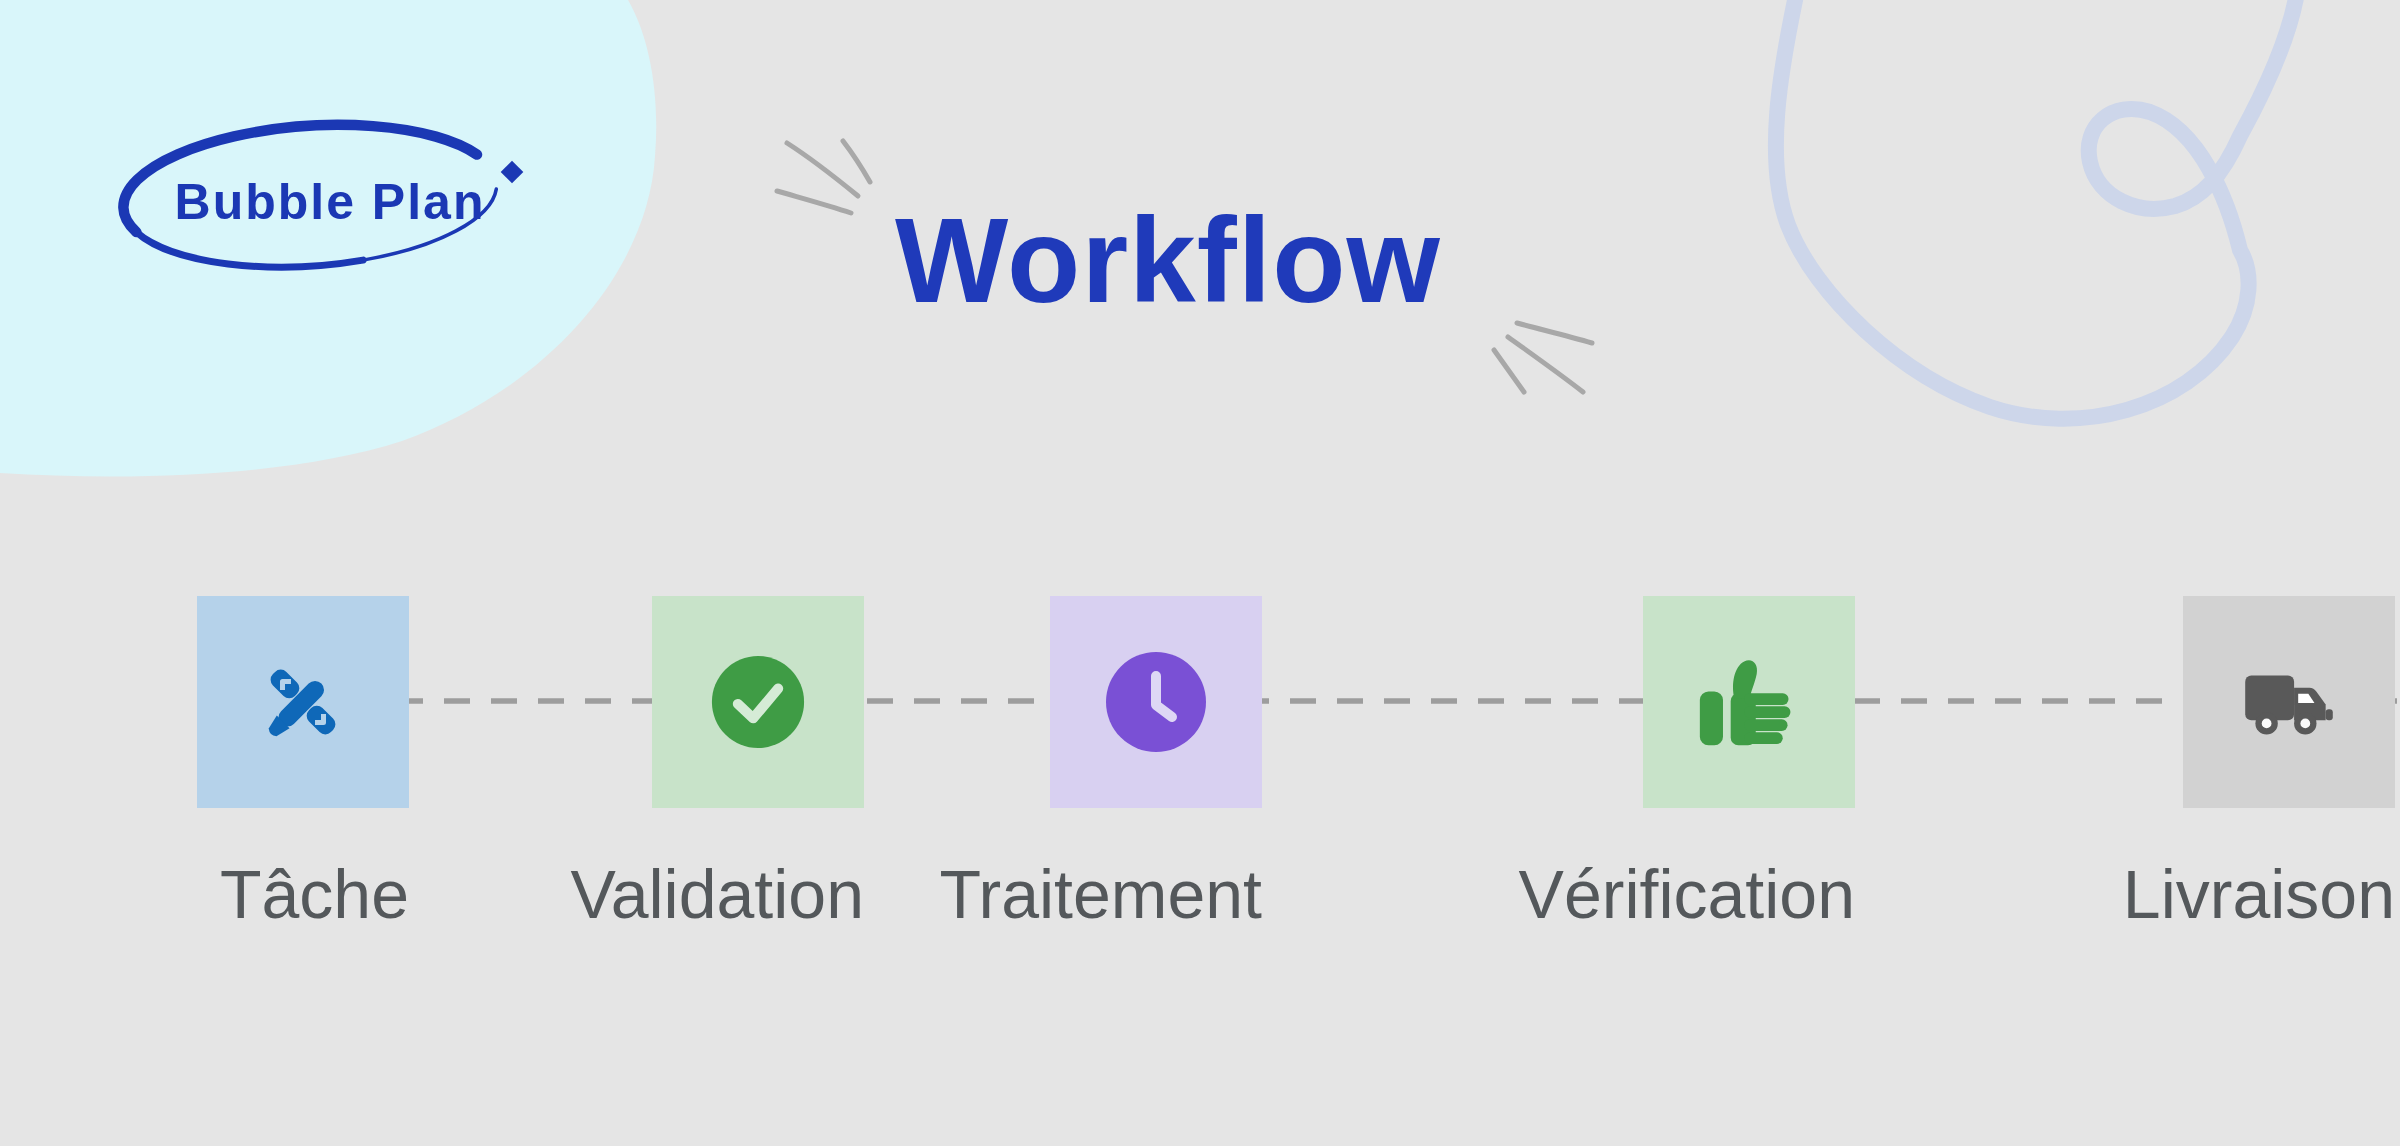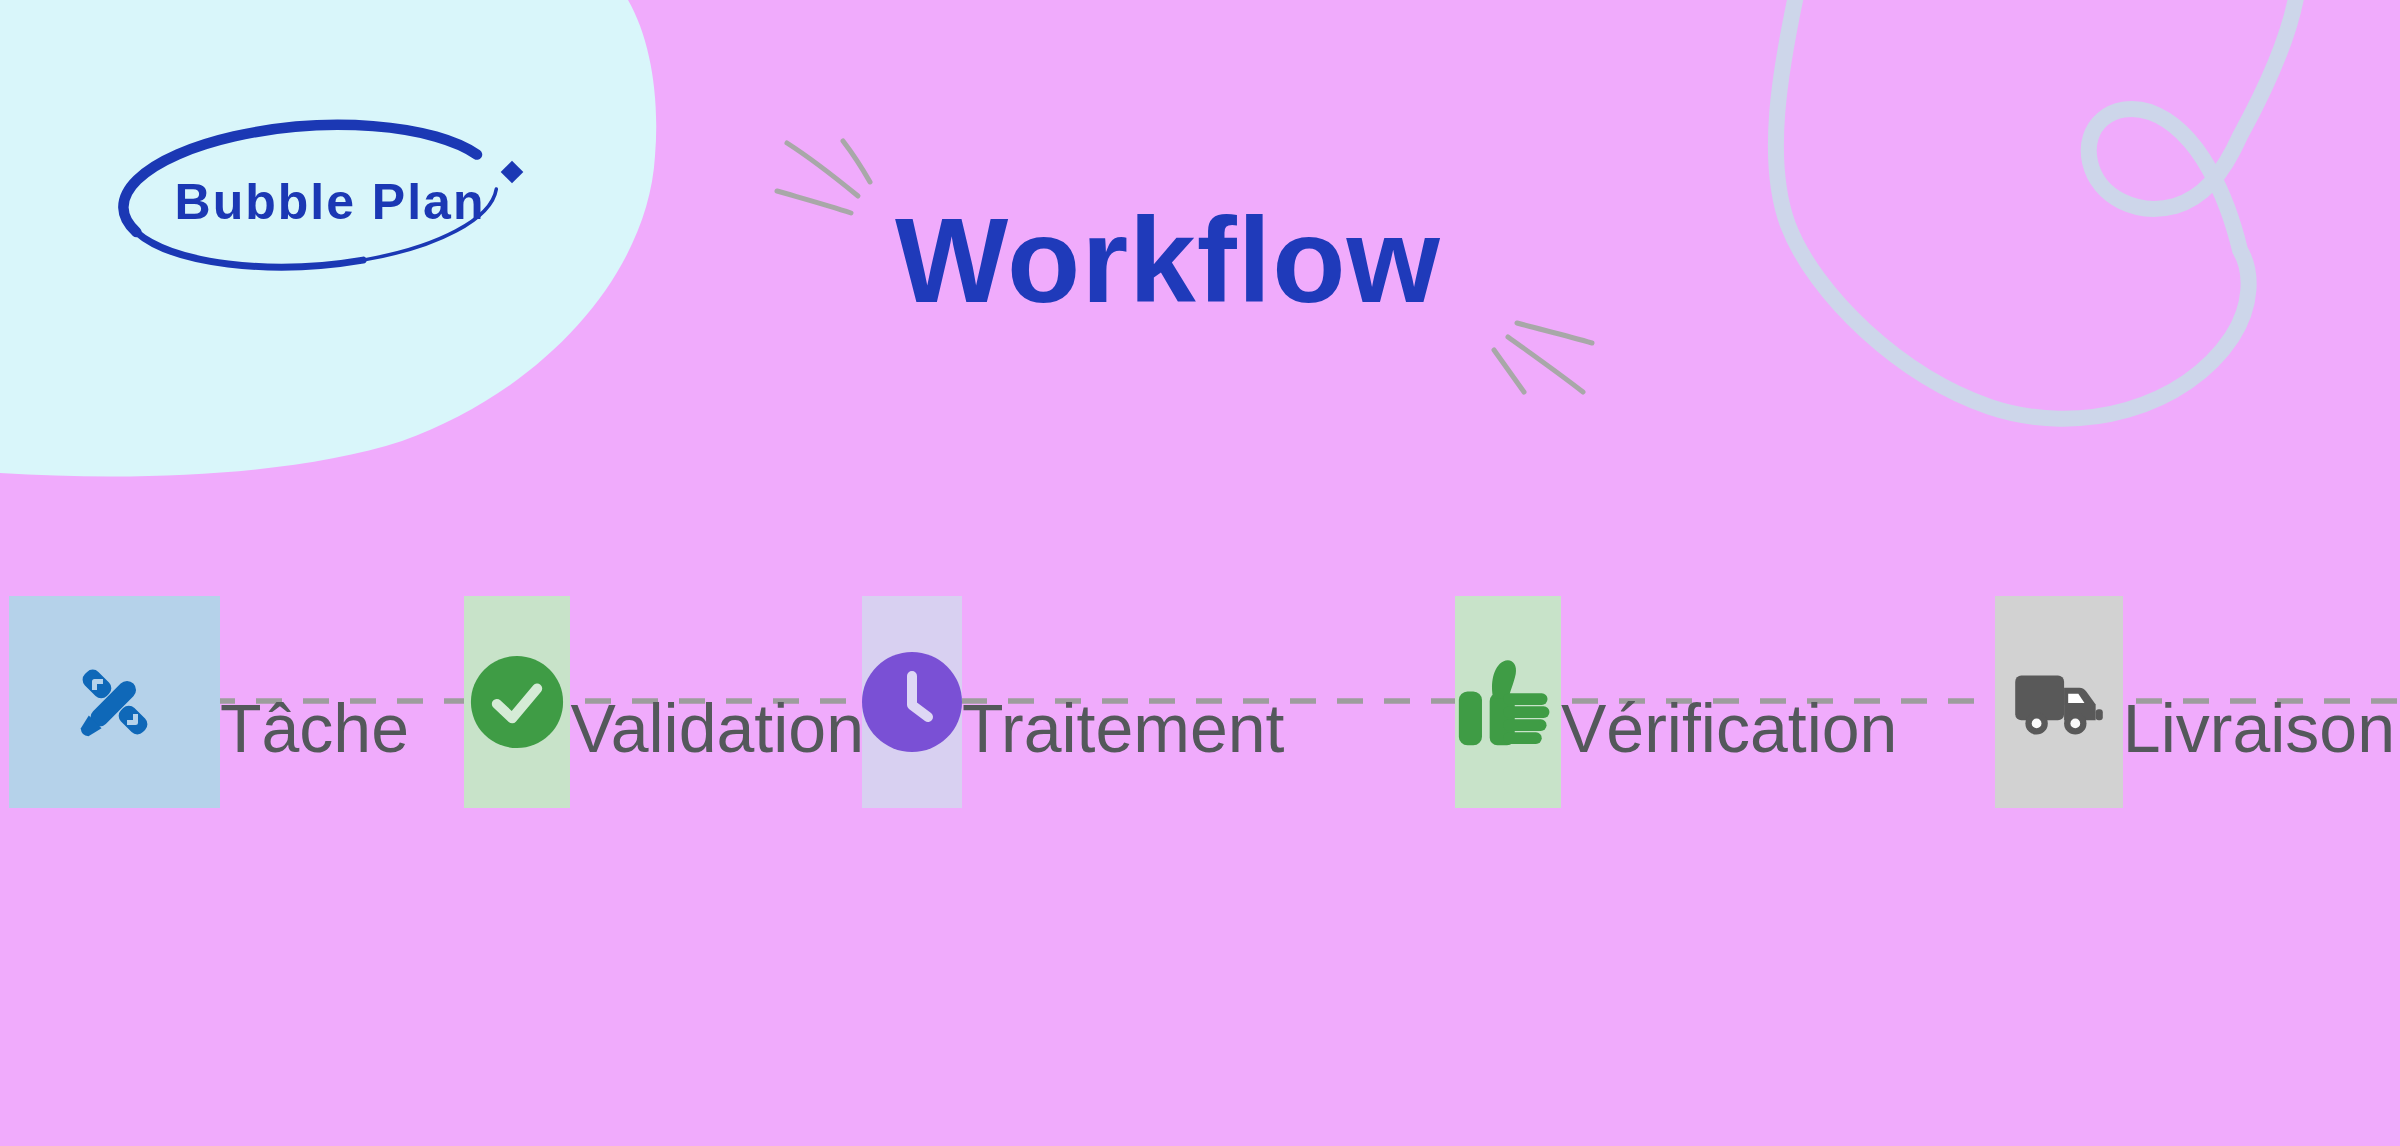--- a/index.html
+++ b/index.html
@@ -1,35 +1,35 @@
 <!DOCTYPE html>
 <html><head>
 <meta charset="utf-8">
 <style>
   html,body{margin:0;padding:0;background:#ffffff;}
   #canvas{
     position:relative;
     width:2400px;height:1146px;
     overflow:hidden;
-    background:#f0abfc;
+    background:#e5e5e5;
     font-family:"Liberation Sans", sans-serif;
   }
   .abs{position:absolute;}
   #decor-layer{left:0;top:0;z-index:1;}
   #logo-svg{left:90px;top:95px;z-index:2;}
   #title{
     left:895px;top:200px;width:600px;z-index:2;
     text-align:left;
     font-size:120px;line-height:120px;font-weight:bold;
     letter-spacing:1px;
     color:#1f3aba;
   }
   .step{
     position:absolute;top:596px;width:400px;z-index:2;
-    display:flex;flex-direction:row;align-items:center;
+    display:flex;flex-direction:column;align-items:flex-end;
   }
   .tile{
     width:212px;height:212px;
     display:flex;align-items:center;justify-content:center;
   }
   .tile-blue{background:#b5d2ea;}
   .tile-green{background:#c8e3c9;}
   .tile-purple{background:#d8d0f1;}
   .tile-gray{background:#d2d2d2;}
   .step-label{

